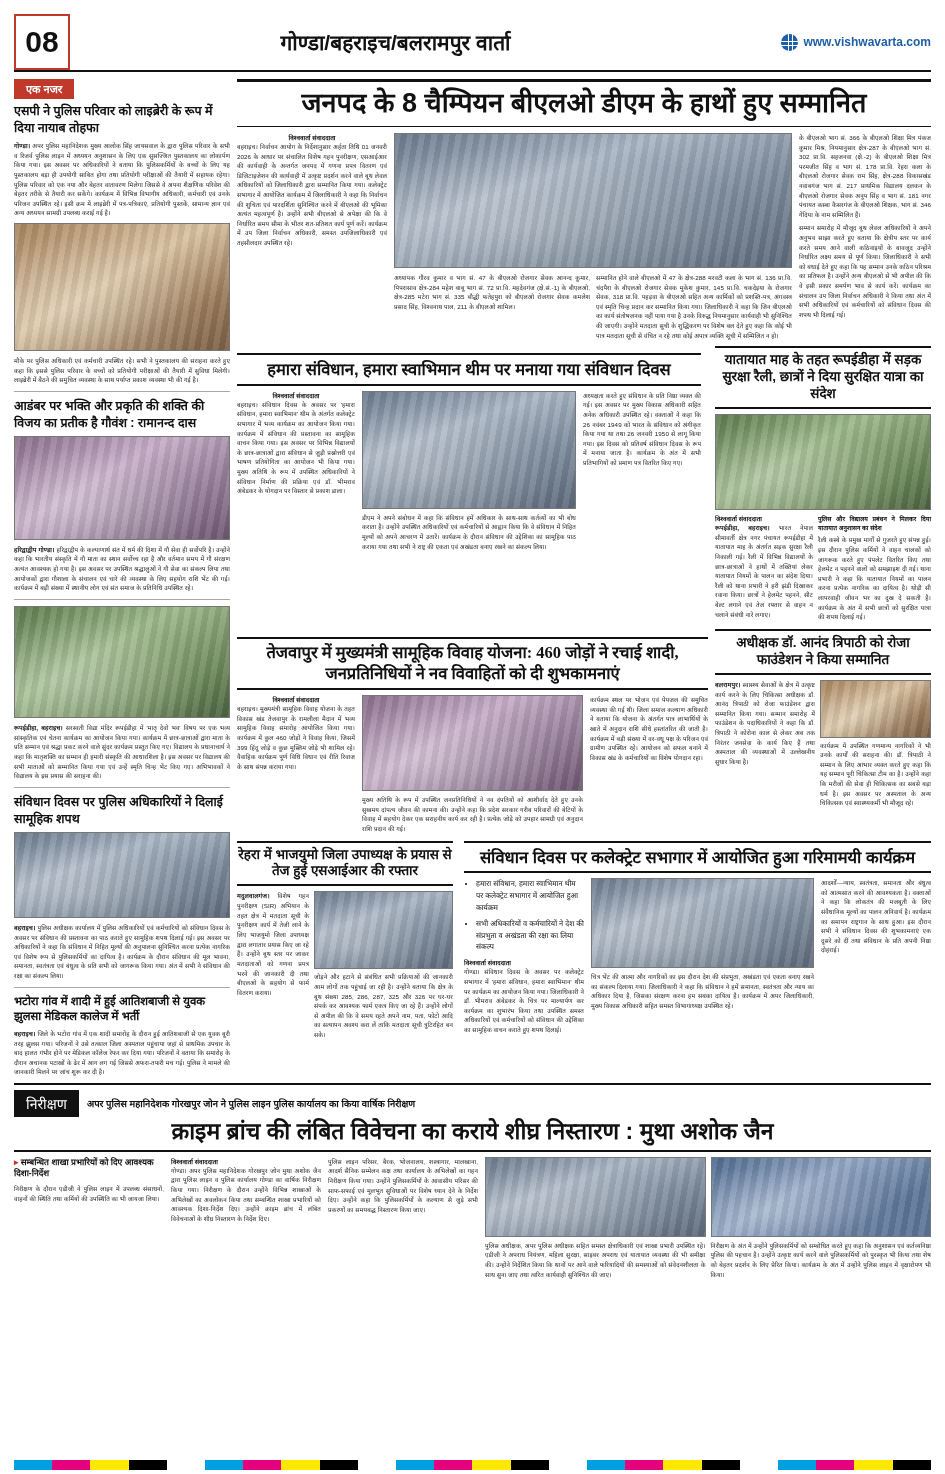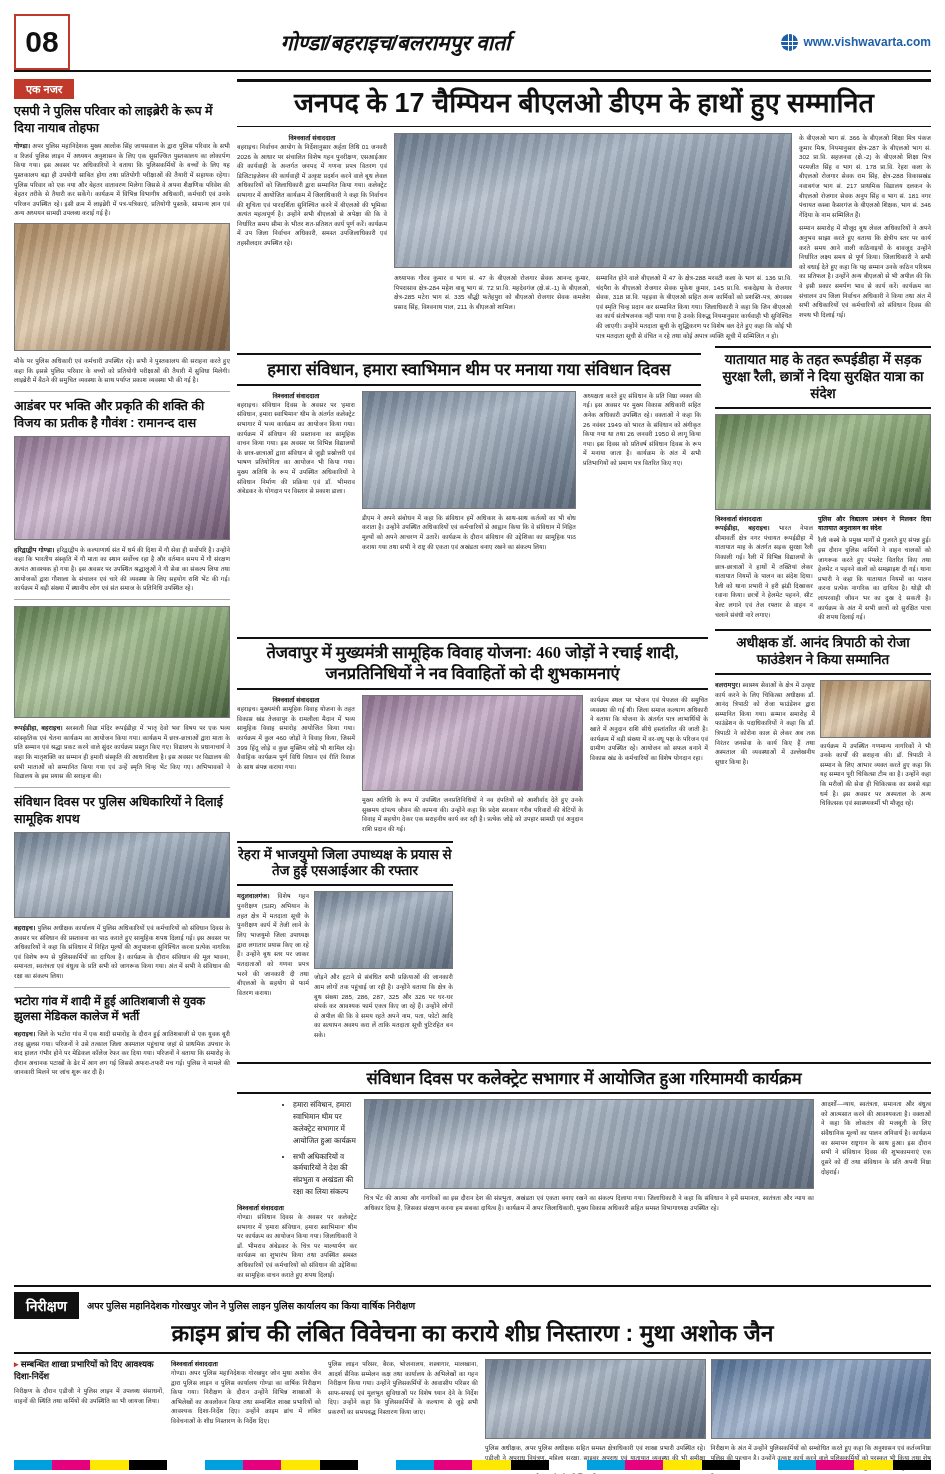--- a/index.html
+++ b/index.html
@@ -45,21 +45,20 @@
     width: 0; height:0;
     border-left: 8px solid transparent;
     border-right: 8px solid transparent;
     border-top: 20px solid #f5d90a;
   }
   .brand-name { font-size: 25px; font-weight: bold; letter-spacing:-0.5px; line-height:1; }
   .brand-sub { font-size: 9px; color:#333; margin-top:3px; letter-spacing: .5px;}
   .edition-title {
     flex:1; text-align:center; font-size: 21px; font-weight:bold;
     display:flex; align-items:center; justify-content:center;
-    font-style: italic;
   }
   .website {
     width: 210px; display:flex; align-items:center; justify-content:flex-end; gap:5px;
     font-size: 12px; color:#1f5fa8; font-weight:bold;
   }
   .globe {
     width:17px;height:17px;border-radius:50%;background:#1f5fa8;
     display:inline-block; position:relative;
   }
   .globe:before{content:"";position:absolute;left:7px;top:0;width:3px;height:17px;border-left:1px solid #fff;border-right:1px solid #fff;}
@@ -123,27 +122,27 @@
   .section-head {
     font-size: 16.5px; font-weight:bold; text-align:center; line-height:1.25;
   }
   .section-head.sm { font-size: 13.5px; }
   .section-head.lg { font-size: 23px; }
   .sub-band {
     font-size: 8.5px; font-weight:bold; text-align:center;
     padding: 3px 0; border-bottom:1px solid #111;
   }
   .bullets { font-size: 7.4px; line-height:1.6; }
-  .bullets li { margin-bottom: 4px; margin-left: 44px; }
+  .bullets li { margin-bottom: 4px; }
 
   .caption { font-size: 6.2px; line-height:1.5; text-align:justify; }
 
   
   .insp-band { display:flex; align-items:center; gap:8px; margin-top:6px; border-top:2px solid #111; padding-top:5px;}
-  .insp-tag { background:#111; color:#fff; font-size:14px; font-weight:bold; padding:4px 12px;}
+  .insp-tag { background:#111; color:#fff; font-size:14px; font-weight:normal; padding:4px 12px;}
   .insp-sub { font-size: 9.5px; font-weight:bold; }
 
   
   .colorbar { position:absolute; left:14px; right:14px; bottom:4px; height:10px; display:flex; }
   .colorbar i { flex:1; height:100%; display:block; }
   .tiny-head { font-size:8.6px; font-weight:bold; line-height:1.35; }
   .note-arrow { color:#c0392b; font-weight:bold; }
 </style>
 </head>
 <body>
@@ -200,21 +199,21 @@
       <div class="rail-head" style="font-size:11.5px;">भटोरा गांव में शादी में हुई आतिशबाजी से युवक झुलसा मेडिकल कालेज में भर्ती</div>
       <div class="body-text">
         <span class="dateline">बहराइच।</span>
         <span>जिले के भटोरा गांव में एक शादी समारोह के दौरान हुई आतिशबाजी से एक युवक बुरी तरह झुलस गया। परिजनों ने उसे तत्काल जिला अस्पताल पहुंचाया जहां से प्राथमिक उपचार के बाद हालत गंभीर होने पर मेडिकल कॉलेज रेफर कर दिया गया। परिजनों ने बताया कि समारोह के दौरान अचानक पटाखों के ढेर में आग लग गई जिससे अफरा-तफरी मच गई। पुलिस ने मामले की जानकारी मिलने पर जांच शुरू कर दी है।</span>
       </div>
     </div>
 
     <div class="mainarea">
 
       <div class="lead-rule">
-        <div class="lead-head">जनपद के 17 चैम्पियन बीएलओ डीएम के हाथों हुए सम्मानित</div>
+        <div class="lead-head">जनपद के 8 चैम्पियन बीएलओ डीएम के हाथों हुए सम्मानित</div>
       </div>
 
       <div class="cols3">
         <div class="col" style="width:150px;">
           <div class="byline">विश्ववार्ता संवाददाता</div>
           <div class="body-text">बहराइच। निर्वाचन आयोग के निर्देशानुसार अर्हता तिथि 01 जनवरी 2026 के आधार पर संचालित विशेष गहन पुनरीक्षण, एसआईआर की कार्यवाही के अन्तर्गत जनपद में गणना प्रपत्र वितरण एवं डिजिटाइजेशन की कार्यवाही में उत्कृष्ट प्रदर्शन करने वाले बूथ लेवल अधिकारियों को जिलाधिकारी द्वारा सम्मानित किया गया। कलेक्ट्रेट सभागार में आयोजित कार्यक्रम में जिलाधिकारी ने कहा कि निर्वाचन की शुचिता एवं पारदर्शिता सुनिश्चित करने में बीएलओ की भूमिका अत्यंत महत्वपूर्ण है। उन्होंने सभी बीएलओ से अपेक्षा की कि वे निर्धारित समय सीमा के भीतर शत-प्रतिशत कार्य पूर्ण करें। कार्यक्रम में उप जिला निर्वाचन अधिकारी, समस्त उपजिलाधिकारी एवं तहसीलदार उपस्थित रहे।</div>
         </div>
         <div class="col" style="flex:1;">
           <div class="photo hall" style="height:135px;"></div>
           <div class="cols3" style="margin-top:5px;gap:6px;">
@@ -306,21 +305,21 @@
               </div>
             </div>
             <div style="flex:1;">
               <div class="photo warm" style="height:58px;"></div>
               <div class="body-text" style="margin-top:3px;">कार्यक्रम में उपस्थित गणमान्य नागरिकों ने भी उनके कार्यों की सराहना की। डॉ. त्रिपाठी ने सम्मान के लिए आभार व्यक्त करते हुए कहा कि यह सम्मान पूरी चिकित्सा टीम का है। उन्होंने कहा कि मरीजों की सेवा ही चिकित्सक का सबसे बड़ा धर्म है। इस अवसर पर अस्पताल के अन्य चिकित्सक एवं स्वास्थ्यकर्मी भी मौजूद रहे।</div>
             </div>
           </div>
         </div>
       </div>
 
-      <div style="display:flex; gap:22px; margin-top:7px;flex-direction:column;">
+      <div style="display:flex; gap:11px; margin-top:7px;">
         <div style="width:216px;">
           <div class="section-band" style="margin-top:0;">
             <div class="section-head sm">रेहरा में भाजयुमो जिला उपाध्यक्ष के प्रयास से तेज हुई एसआईआर की रफ्तार</div>
           </div>
           <div style="display:flex;gap:5px;margin-top:5px;">
             <div style="width:72px;">
               <div class="body-text">
                 <span class="dateline">मदुलवालगंज।</span>
                 <span>विशेष गहन पुनरीक्षण (SIR) अभियान के तहत क्षेत्र में मतदाता सूची के पुनरीक्षण कार्य में तेजी लाने के लिए भाजयुमो जिला उपाध्यक्ष द्वारा लगातार प्रयास किए जा रहे हैं। उन्होंने बूथ स्तर पर जाकर मतदाताओं को गणना प्रपत्र भरने की जानकारी दी तथा बीएलओ के सहयोग से फार्म वितरण कराया।</span>
               </div>

